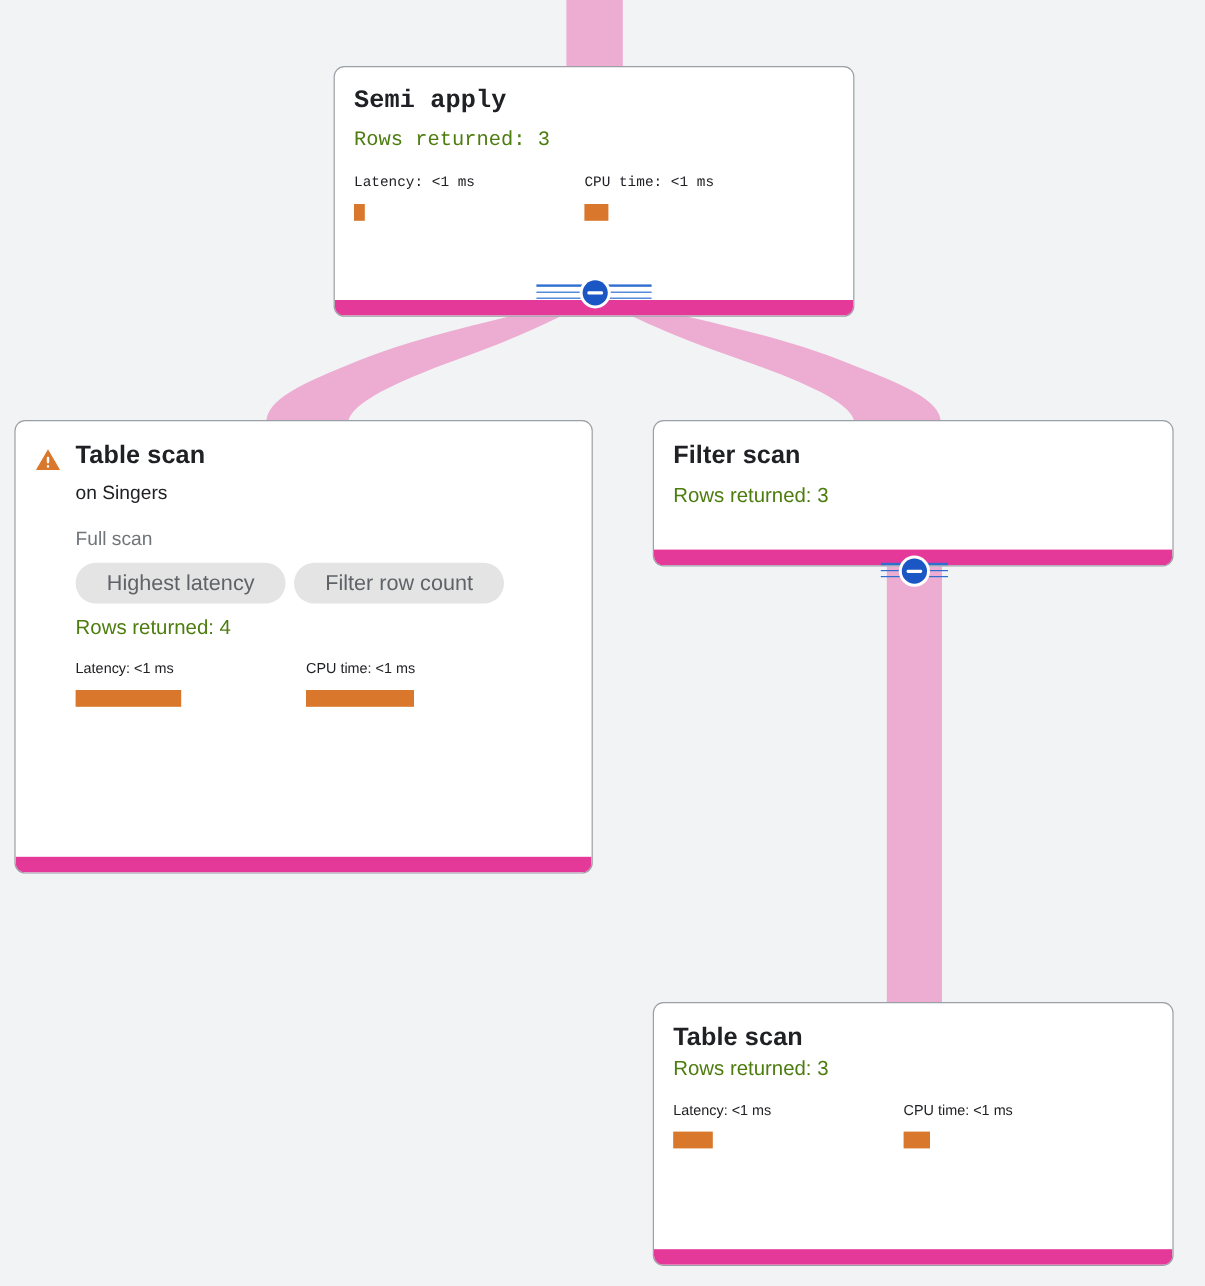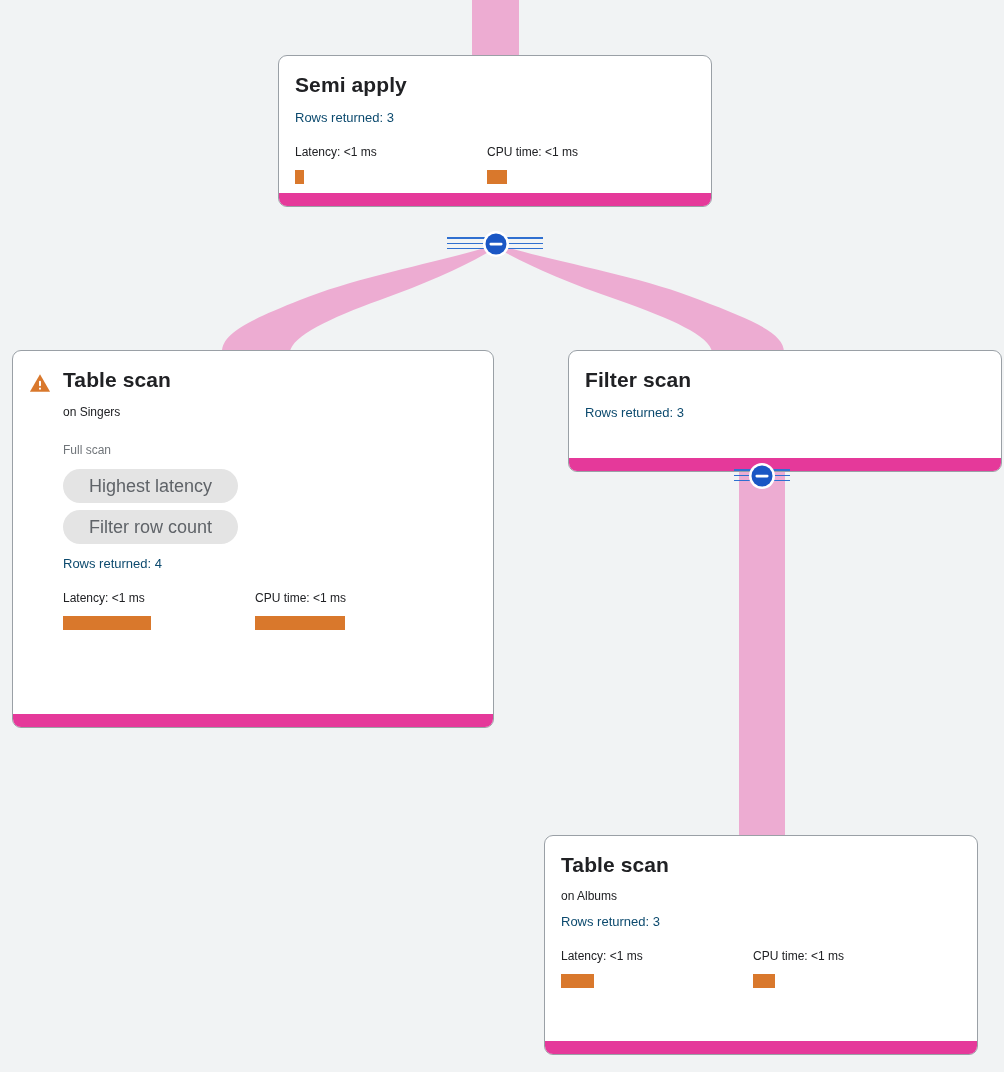--- a/index.html
+++ b/index.html
@@ -66,48 +66,47 @@
     margin-top: 5px;
   }
   .node-title {
     font-size: 21px;
     font-weight: bold;
     color: #202124;
     line-height: 26px;
     letter-spacing: 0.1px;
   }
   .node-sub {
-    font-size: 12px;
+    font-size: 16px;
     color: #202124;
     line-height: 26px;
     margin-top: 5px;
   }
   .node-sub.muted {
     color: #70757A;
     margin-top: 12px;
   }
   .chips {
     margin-top: 6px;
     display: flex;
-    flex-direction: column;
     align-items: flex-start;
     gap: 7px;
   }
   .chip {
     background: #E4E4E4;
     color: #5F6368;
     font-size: 18px;
     line-height: 20px;
     border-radius: 18px;
     padding: 7px 26px;
     white-space: nowrap;
   }
   .rows-line {
-    font-size: 13px;
-    color: #0c4a6e;
+    font-size: 17px;
+    color: #4d7c0f;
     line-height: 26px;
     margin-top: 7px;
   }
   .metrics {
     display: flex;
     margin-top: 9px;
   }
   .metric {
     box-sizing: border-box;
   }
@@ -164,21 +163,21 @@
     <path d="M 497 248
              C 525 264, 565 282, 618 300
              C 672 319, 710 336, 712 352
              L 784 352
              C 784 333, 752 320, 700 300
              C 640 276, 556 262, 498 245 Z" fill="#EDACD2"></path>
 
     <path d="M 739 472 L 785 472 L 785 840 L 739 840 Z" fill="#EDACD2"></path>
   </svg>
 
-  <div class="node-card" id="card-semi-apply" style="left:278px; top:55px; width:434px; height:152px;">
+  <div class="node-card" id="card-semi-apply" style="left:278px; top:55px; width:434px; height:209px;font-family:Liberation Mono, monospace;">
     <div class="card-body">
       <div class="title-row">
         <div class="node-title">Semi apply</div>
       </div>
       <div class="rows-line">Rows returned: 3</div>
       <div class="metrics">
         <div class="metric" style="width:192px;">
           <div class="metric-label">Latency: &lt;1 ms</div>
           <div class="metric-bar" style="width:9px;"></div>
         </div>
@@ -230,21 +229,21 @@
           <div class="metric">
             <div class="metric-label">CPU time: &lt;1 ms</div>
             <div class="metric-bar" style="width:90px;"></div>
           </div>
         </div>
       </div>
     </div>
     <div class="card-accent"></div>
   </div>
 
-  <div class="node-card" id="card-filter-scan" style="left:568px; top:350px; width:434px; height:122px;">
+  <div class="node-card" id="card-filter-scan" style="left:544px; top:350px; width:434px; height:122px;">
     <div class="card-body">
       <div class="title-row">
         <div class="node-title">Filter scan</div>
       </div>
       <div class="rows-line">Rows returned: 3</div>
     </div>
     <div class="card-accent"></div>
   </div>
 
   <div class="toggle-lines" style="left:734px; top:469px; width:56px;">
@@ -258,21 +257,20 @@
       <circle cx="14" cy="14" r="10.5" fill="#1A56C4"></circle>
       <rect x="7.5" y="12.8" width="13" height="2.6" rx="1.1" fill="#FFFFFF"></rect>
     </svg>
   </div>
 
   <div class="node-card" id="card-table-scan-albums" style="left:544px; top:835px; width:434px; height:220px;">
     <div class="card-body">
       <div class="title-row">
         <div class="node-title">Table scan</div>
       </div>
-      <div class="node-sub">on Albums</div>
       <div class="rows-line" style="margin-top:0;">Rows returned: 3</div>
       <div class="metrics">
         <div class="metric" style="width:192px;">
           <div class="metric-label">Latency: &lt;1 ms</div>
           <div class="metric-bar" style="width:33px;"></div>
         </div>
         <div class="metric">
           <div class="metric-label">CPU time: &lt;1 ms</div>
           <div class="metric-bar" style="width:22px;"></div>
         </div>

